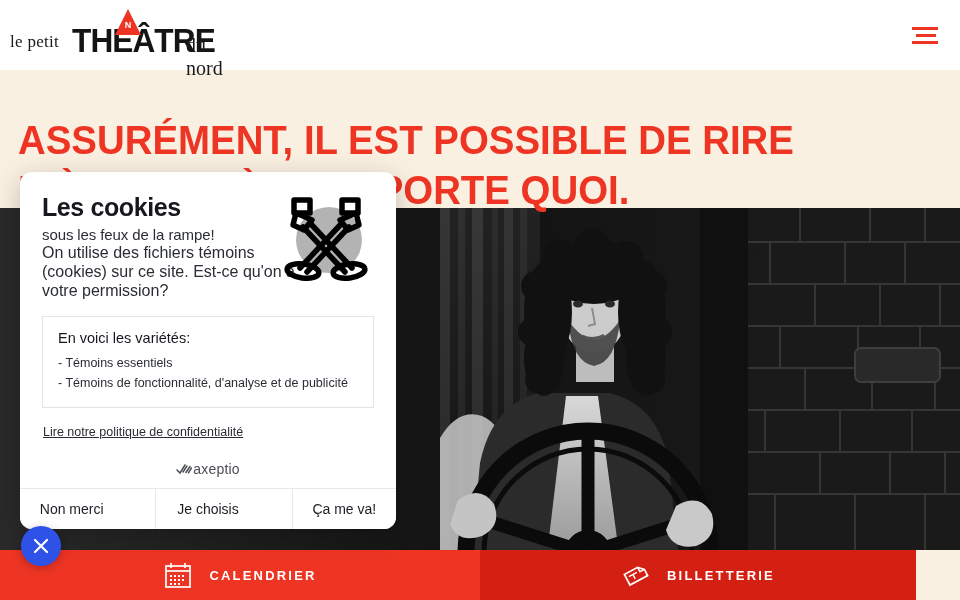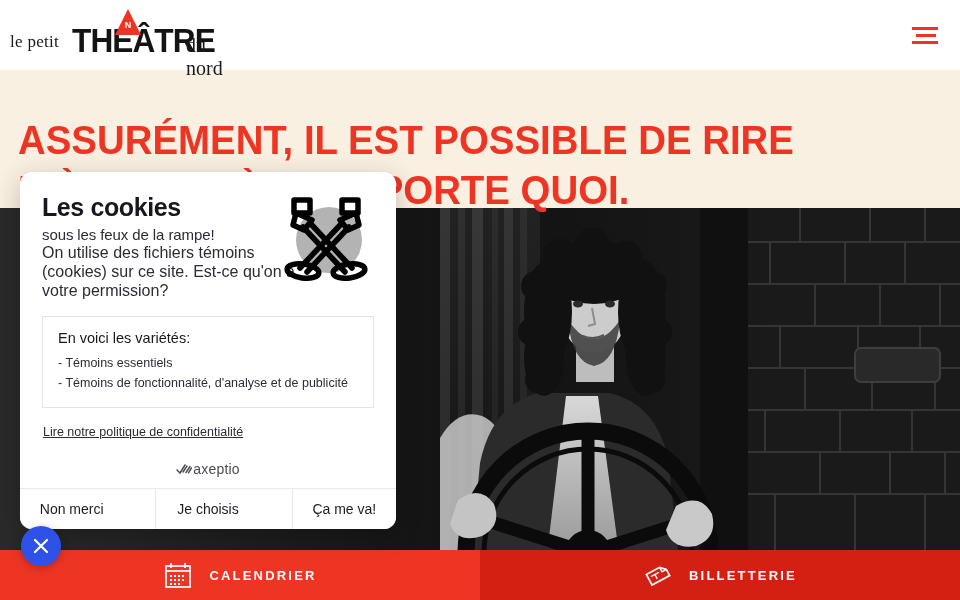--- a/index.html
+++ b/index.html
@@ -159,21 +159,21 @@
   .bottom-cta {
     display: flex;
     align-items: center;
     justify-content: center;
     gap: 16px;
     height: 50px;
     cursor: pointer;
     color: #FFFFFF;
   }
   .cta-calendrier { width: 480px; background: #EE3524; }
-  .cta-billetterie { width: 480px; background: #D41F13; }
+  .cta-billetterie { width: 436px; background: #D41F13; }
   .cta-label {
     font-family: "Liberation Sans", sans-serif;
     font-size: 13px;
     font-weight: bold;
     letter-spacing: 2.2px;
   }
   .cta-icon { width: 30px; height: 30px; flex: 0 0 30px; }
 
   
   .cookie-dialog {

